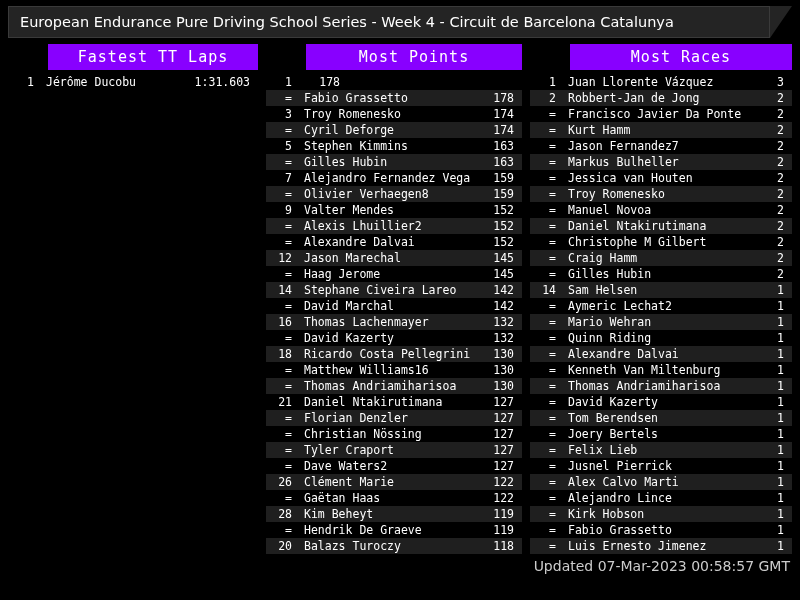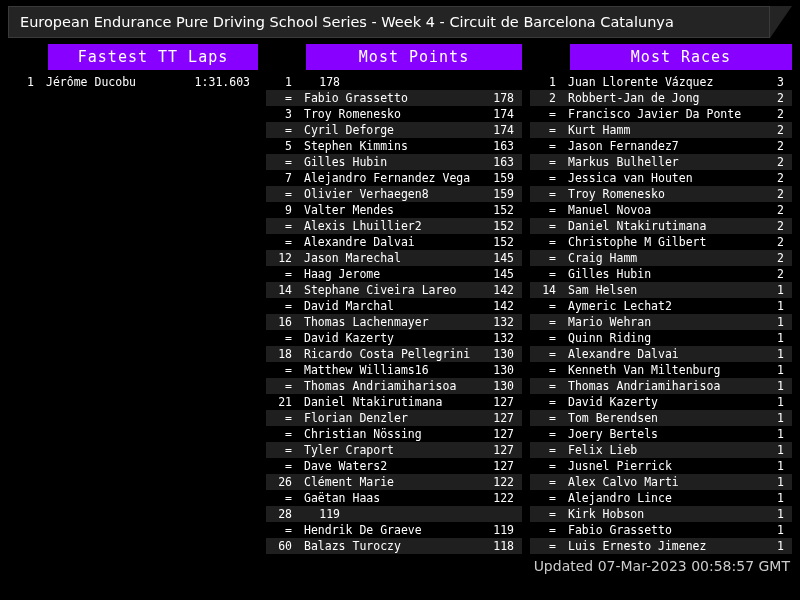--- a/index.html
+++ b/index.html
@@ -285,29 +285,30 @@
           <span class="cell-name">Clément Marie</span>
           <span class="cell-val">122</span>
         </div>
         <div class="row">
           <span class="cell-pos">=</span>
           <span class="cell-name">Gaëtan Haas</span>
           <span class="cell-val">122</span>
         </div>
         <div class="row alt">
           <span class="cell-pos">28</span>
+          <span class="cell-name">Kim Beheyt</span>
           <span class="cell-val">119</span>
         </div>
         <div class="row">
           <span class="cell-pos">=</span>
           <span class="cell-name">Hendrik De Graeve</span>
           <span class="cell-val">119</span>
         </div>
         <div class="row alt">
-          <span class="cell-pos">60</span>
+          <span class="cell-pos">20</span>
           <span class="cell-name">Balazs Turoczy</span>
           <span class="cell-val">118</span>
         </div>
       </div>
   </div>
 
   <div class="col" id="col-races">
     <div class="col-header">Most Races</div>
     <div class="col-body" id="body-races">
         <div class="row">

